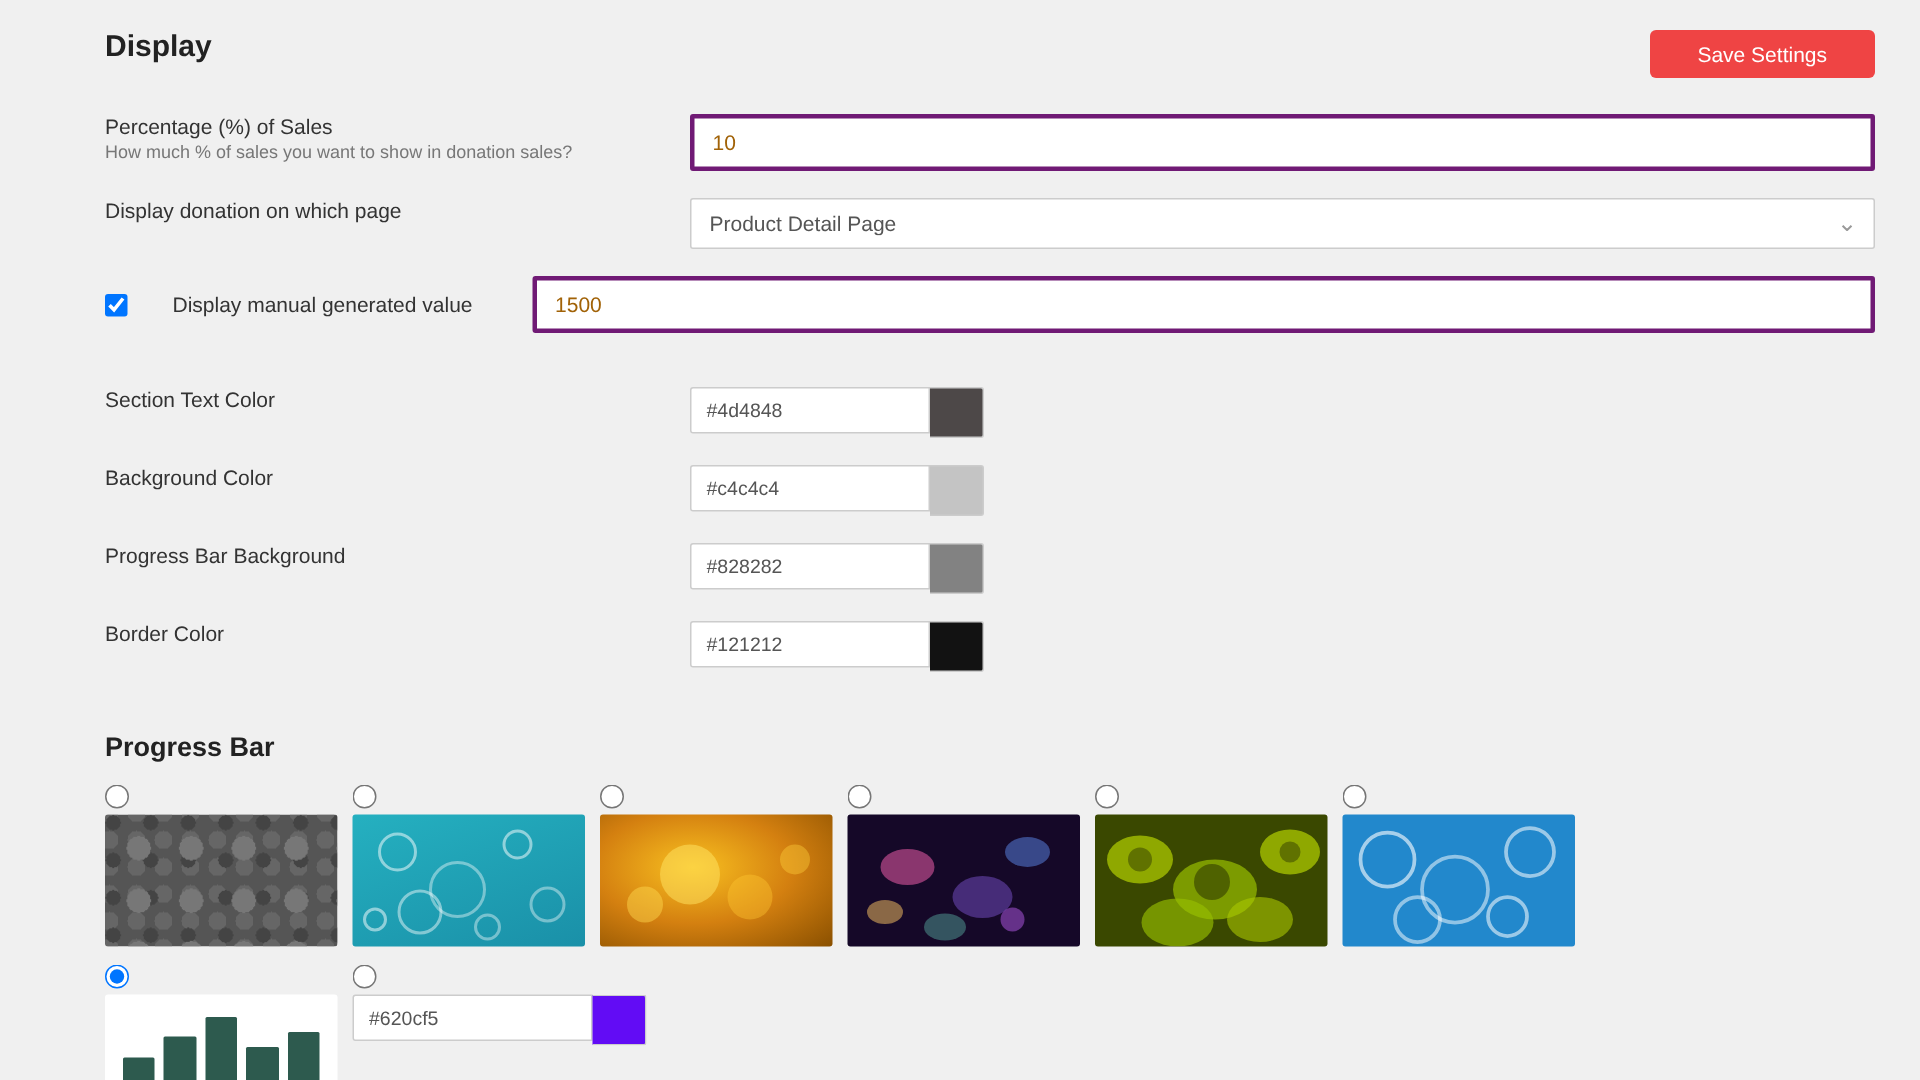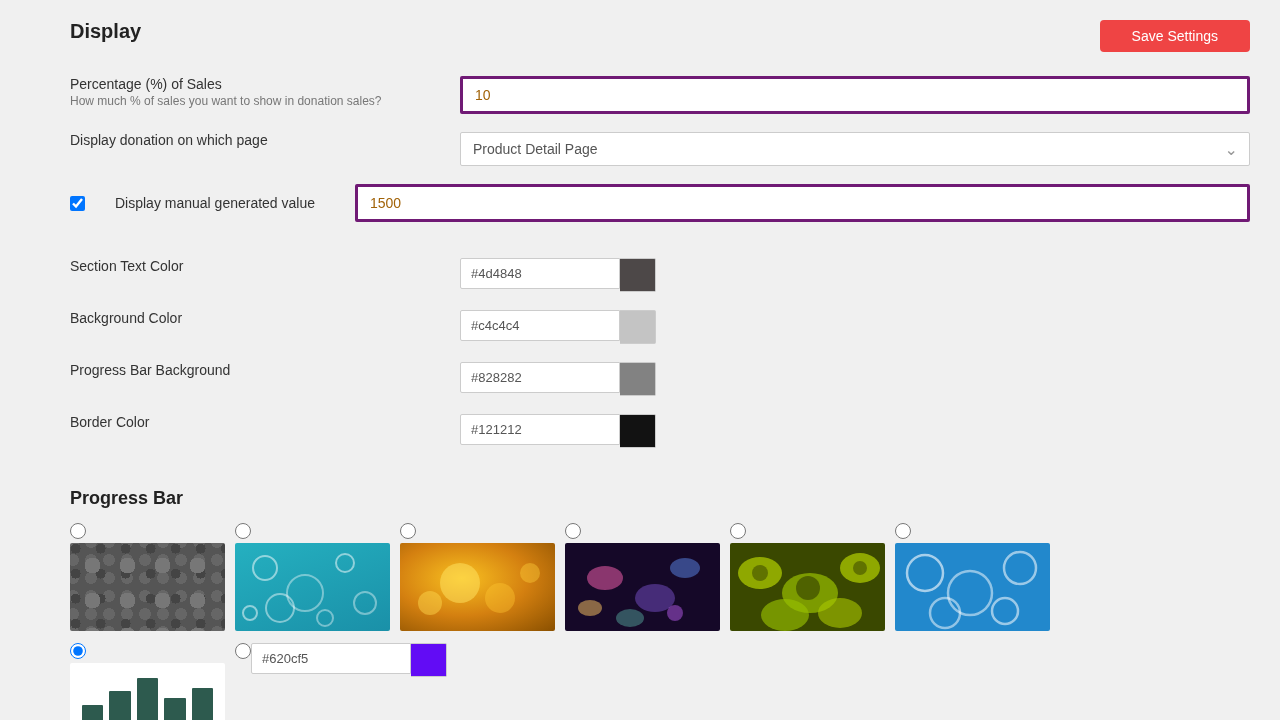--- a/index.html
+++ b/index.html
@@ -179,21 +179,21 @@
       border-radius: 1px 1px 0 0;
     }
     .second-row {
       display: flex;
       gap: 10px;
       margin-top: 12px;
       align-items: flex-start;
     }
     .color-picker-row {
       display: flex;
-      flex-direction: row;
+      flex-direction: column;
     }
     .color-picker-row input[type="radio"] {
       margin-bottom: 4px;
       cursor: pointer;
       width: 16px;
       height: 16px;
     }
   </style>
 </head>
 <body>

